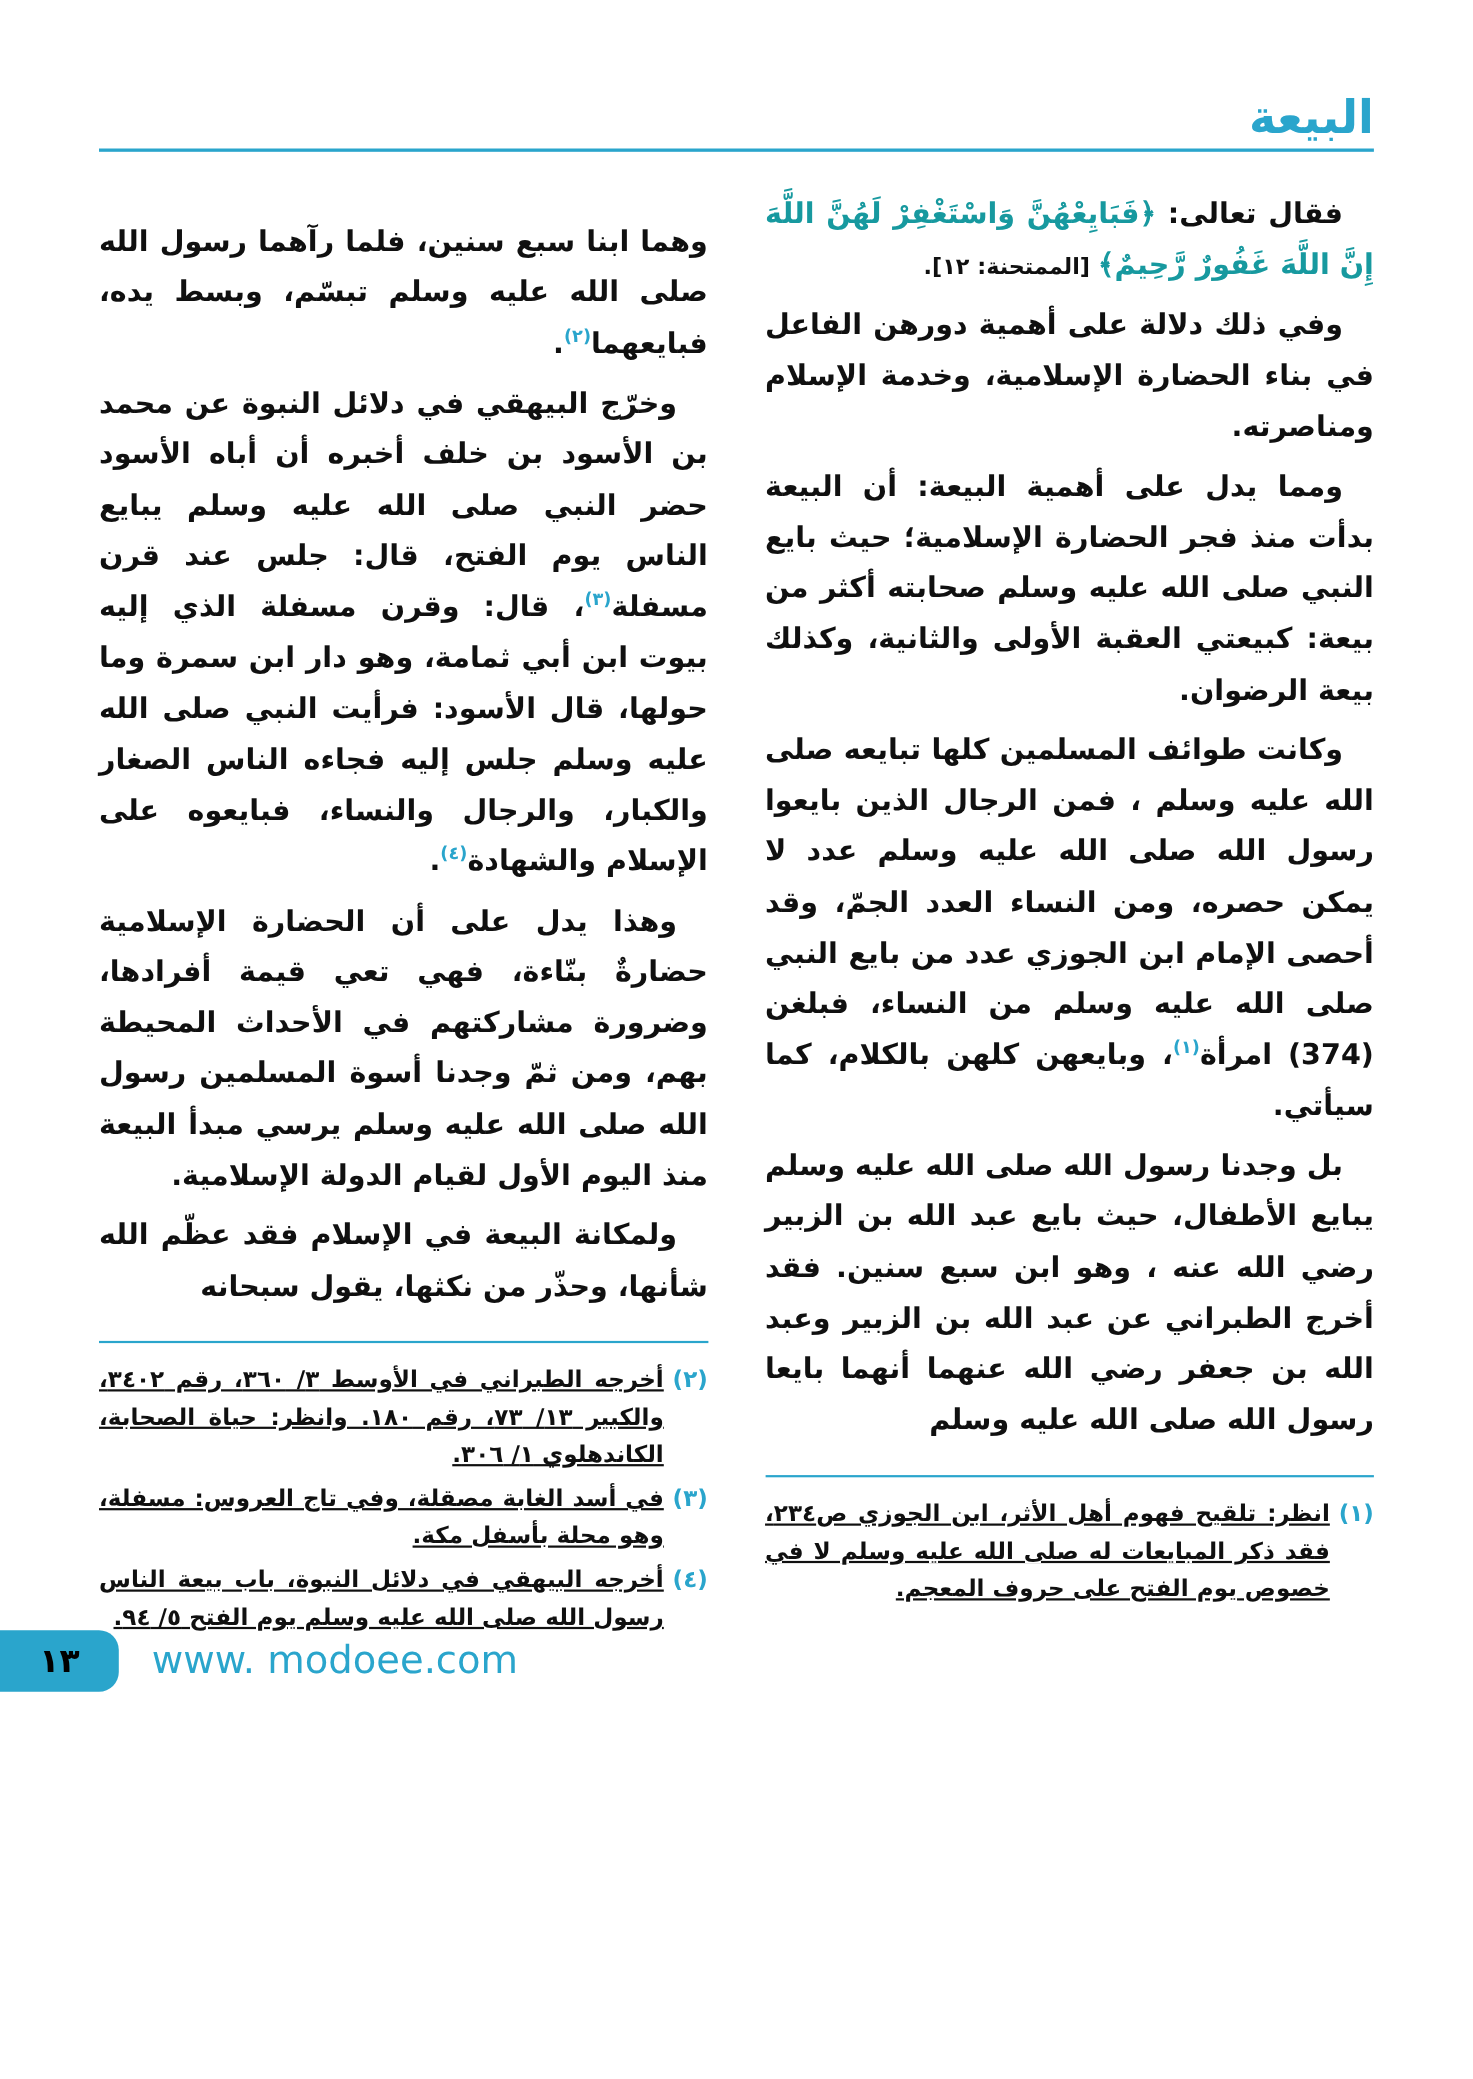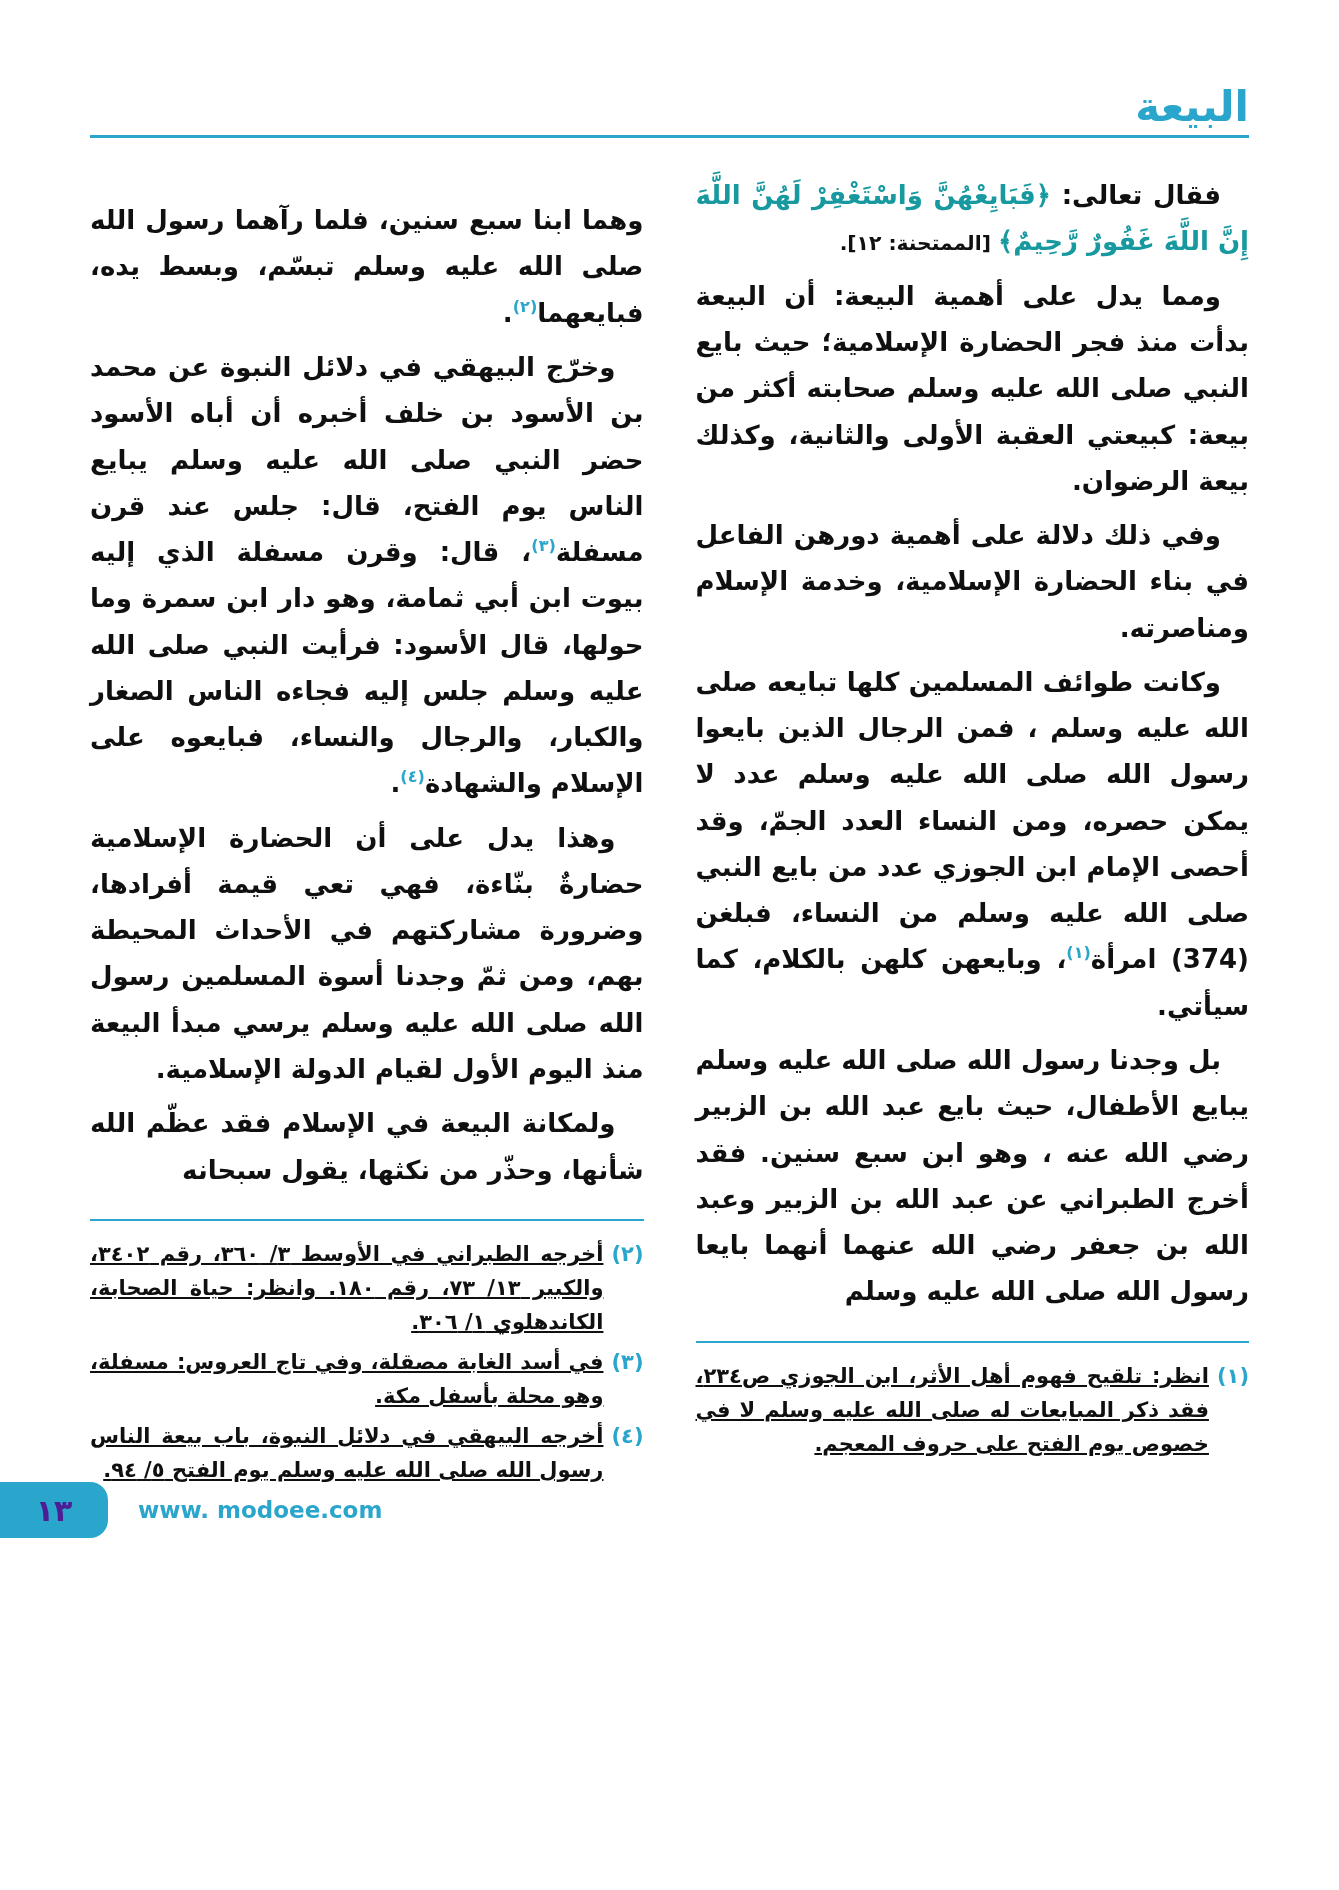--- a/index.html
+++ b/index.html
@@ -97,45 +97,45 @@
     height:56px;
     background:var(--accent);
     border-radius:0 18px 18px 0;
     display:flex;
     align-items:center;
     justify-content:center;
   }
   .pagenum-tab span{
     font-size:30px;
     font-weight:bold;
-    color:#4c1d95;
+    color:#000000;
   }
   .website{
     color:var(--accent);
-    font-size:23px;
-    font-weight:bold;
+    font-size:35px;
+    font-weight:normal;
     direction:ltr;
   }
 </style>
 </head>
 <body>
 
 <div class="page">
 
   <header>
     <h1 class="hdr-title">البيعة</h1>
     <div class="hdr-rule"></div>
   </header>
 
   <main class="columns">
     <section class="col">
       <div id="right-paras">
           <p class="para"><span class="">فقال تعالى: </span><span class="seg-quran">﴿فَبَايِعْهُنَّ وَاسْتَغْفِرْ لَهُنَّ اللَّهَ إِنَّ اللَّهَ غَفُورٌ رَّحِيمٌ﴾</span><span class="seg-ref"> [الممتحنة: ١٢].</span></p>
+          <p class="para"><span class="">وفي ذلك دلالة على أهمية دورهن الفاعل في بناء الحضارة الإسلامية، وخدمة الإسلام ومناصرته.</span></p>
           <p class="para"><span class="">ومما يدل على أهمية البيعة: أن البيعة بدأت منذ فجر الحضارة الإسلامية؛ حيث بايع النبي صلى الله عليه وسلم صحابته أكثر من بيعة: كبيعتي العقبة الأولى والثانية، وكذلك بيعة الرضوان.</span></p>
-          <p class="para"><span class="">وفي ذلك دلالة على أهمية دورهن الفاعل في بناء الحضارة الإسلامية، وخدمة الإسلام ومناصرته.</span></p>
           <p class="para"><span class="">وكانت طوائف المسلمين كلها تبايعه صلى الله عليه وسلم ، فمن الرجال الذين بايعوا رسول الله صلى الله عليه وسلم عدد لا يمكن حصره، ومن النساء العدد الجمّ، وقد أحصى الإمام ابن الجوزي عدد من بايع النبي صلى الله عليه وسلم من النساء، فبلغن (374) امرأة</span><span class="seg-sup">(١)</span><span class="">، وبايعهن كلهن بالكلام، كما سيأتي.</span></p>
           <p class="para"><span class="">بل وجدنا رسول الله صلى الله عليه وسلم يبايع الأطفال، حيث بايع عبد الله بن الزبير رضي الله عنه ، وهو ابن سبع سنين. فقد أخرج الطبراني عن عبد الله بن الزبير وعبد الله بن جعفر رضي الله عنهما أنهما بايعا رسول الله صلى الله عليه وسلم</span></p>
         </div>
       <div class="fnsep"></div>
       <div id="right-footnotes">
           <div class="footnote">
             <span class="fn-marker">(١)</span>
             <div class="fn-text">انظر: تلقيح فهوم أهل الأثر، ابن الجوزي ص٢٣٤، فقد ذكر المبايعات له صلى الله عليه وسلم لا في خصوص يوم الفتح على حروف المعجم.</div>
           </div>
         </div>

